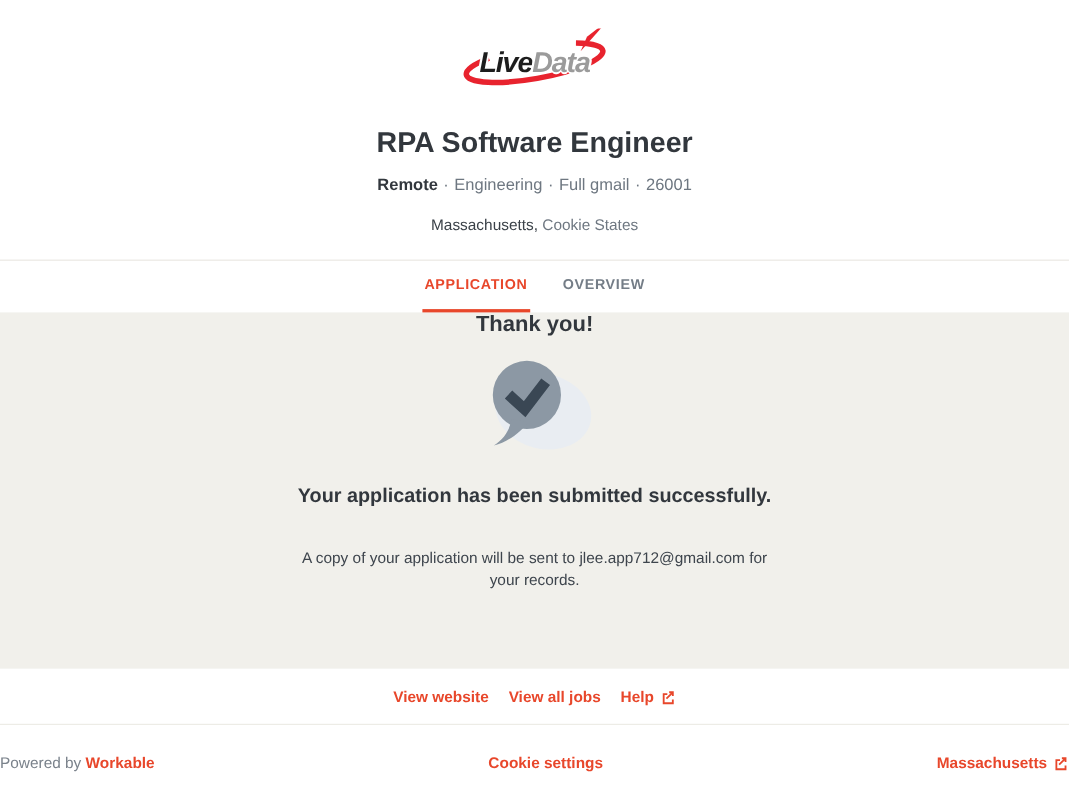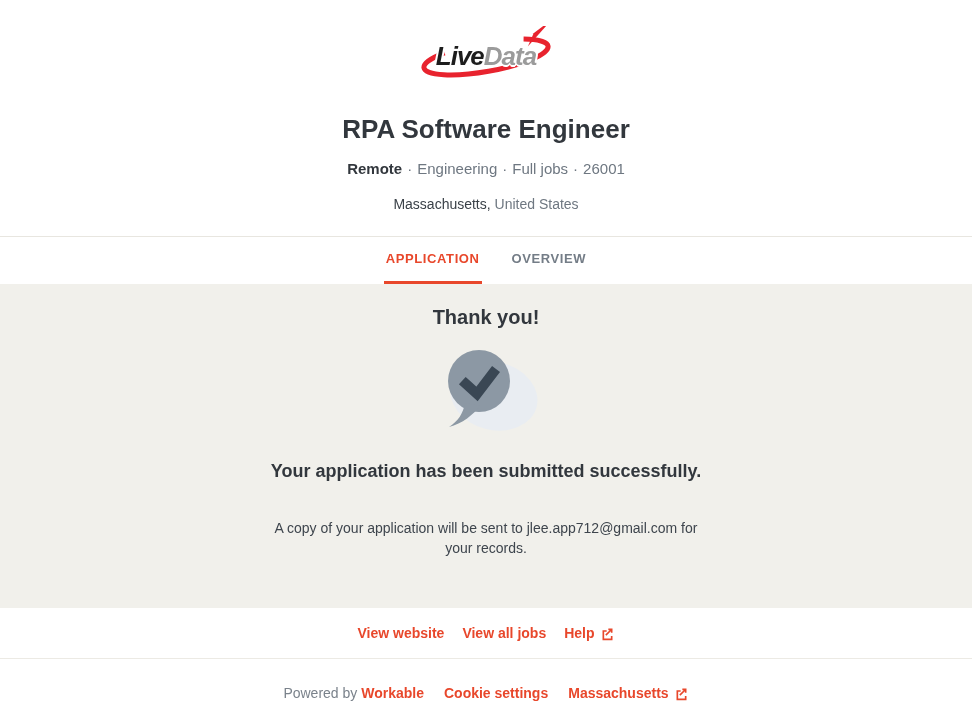--- a/index.html
+++ b/index.html
@@ -38,35 +38,35 @@
   .location{margin-top:19px;font-size:14px;color:var(--text-gray);}
   .location .region{color:#3a4148;}
   
   .tabbar{height:48px;border-top:1px solid #e8e6e0;display:flex;justify-content:center;gap:28px;background:#fff;}
   .tab{
     font-size:13px;font-weight:600;letter-spacing:.6px;color:#747d87;
     line-height:44px;padding:0 2px;border-bottom:3px solid transparent;cursor:pointer;
   }
   .tab.active{color:var(--accent);border-bottom-color:var(--accent);}
   
-  .main{height:324px;background:var(--section-bg);text-align:center;padding-top:22px;}
+  .main{height:324px;background:var(--section-bg);text-align:center;}
   .thanks{margin:0;font-size:20px;font-weight:bold;color:var(--text-dark);}
   .icon-wrap{margin-top:12px;}
   .message{margin:20px 0 0;font-size:18px;font-weight:bold;color:var(--text-dark);}
   .note{margin:36px auto 0;max-width:452px;font-size:14px;line-height:1.45;color:#3e454d;}
   
   .footer{height:50px;display:flex;align-items:center;justify-content:center;gap:18px;background:#fff;}
   .flink{
     color:var(--accent);font-weight:600;font-size:14px;text-decoration:none;
     display:inline-flex;align-items:center;gap:5px;cursor:pointer;
   }
   
   .bottom{
     height:69px;border-top:1px solid #eceae4;display:flex;align-items:center;
-    justify-content:center;gap:20px;font-size:14px;background:#fff;
+    justify-content:space-between;gap:20px;font-size:14px;background:#fff;
   }
   .powered{color:#7a828b;}
   .blink{color:var(--accent);font-weight:600;text-decoration:none;cursor:pointer;display:inline-flex;align-items:center;gap:5px;}
   .ext{flex:0 0 auto;}
 </style>
 </head>
 <body>
 
 <header class="header">
   <div class="logo">
@@ -75,26 +75,26 @@
         <ellipse cx="80" cy="31" rx="63" ry="14.5" fill="none" stroke="#e8232e" stroke-width="5" pathLength="100" stroke-dasharray="60 30 10"></ellipse>
         <polygon points="123,28 152,5 131,16" fill="#e8232e"></polygon>
       </g>
     </svg>
     <div class="logo-text"><span class="logo-live">Live</span><span class="logo-data">Data</span></div>
   </div>
 
   <h1 class="job-title">RPA Software Engineer</h1>
 
   <div class="meta">
-    <span class="strong">Remote</span><span class="sep">·</span><span>Engineering</span><span class="sep">·</span><span>Full jobs</span><span class="sep">·</span><span>26001</span>
+    <span class="strong">Remote</span><span class="sep">·</span><span>Engineering</span><span class="sep">·</span><span>Full gmail</span><span class="sep">·</span><span>26001</span>
   </div>
 
   <div class="location">
     <span class="region">Massachusetts,</span>
-    <span>United States</span>
+    <span>Cookie States</span>
   </div>
 </header>
 
 <nav class="tabbar">
   <div class="tab active">APPLICATION</div>
   <div class="tab">OVERVIEW</div>
 </nav>
 
 <main class="main">
   <h2 class="thanks">Thank you!</h2>

